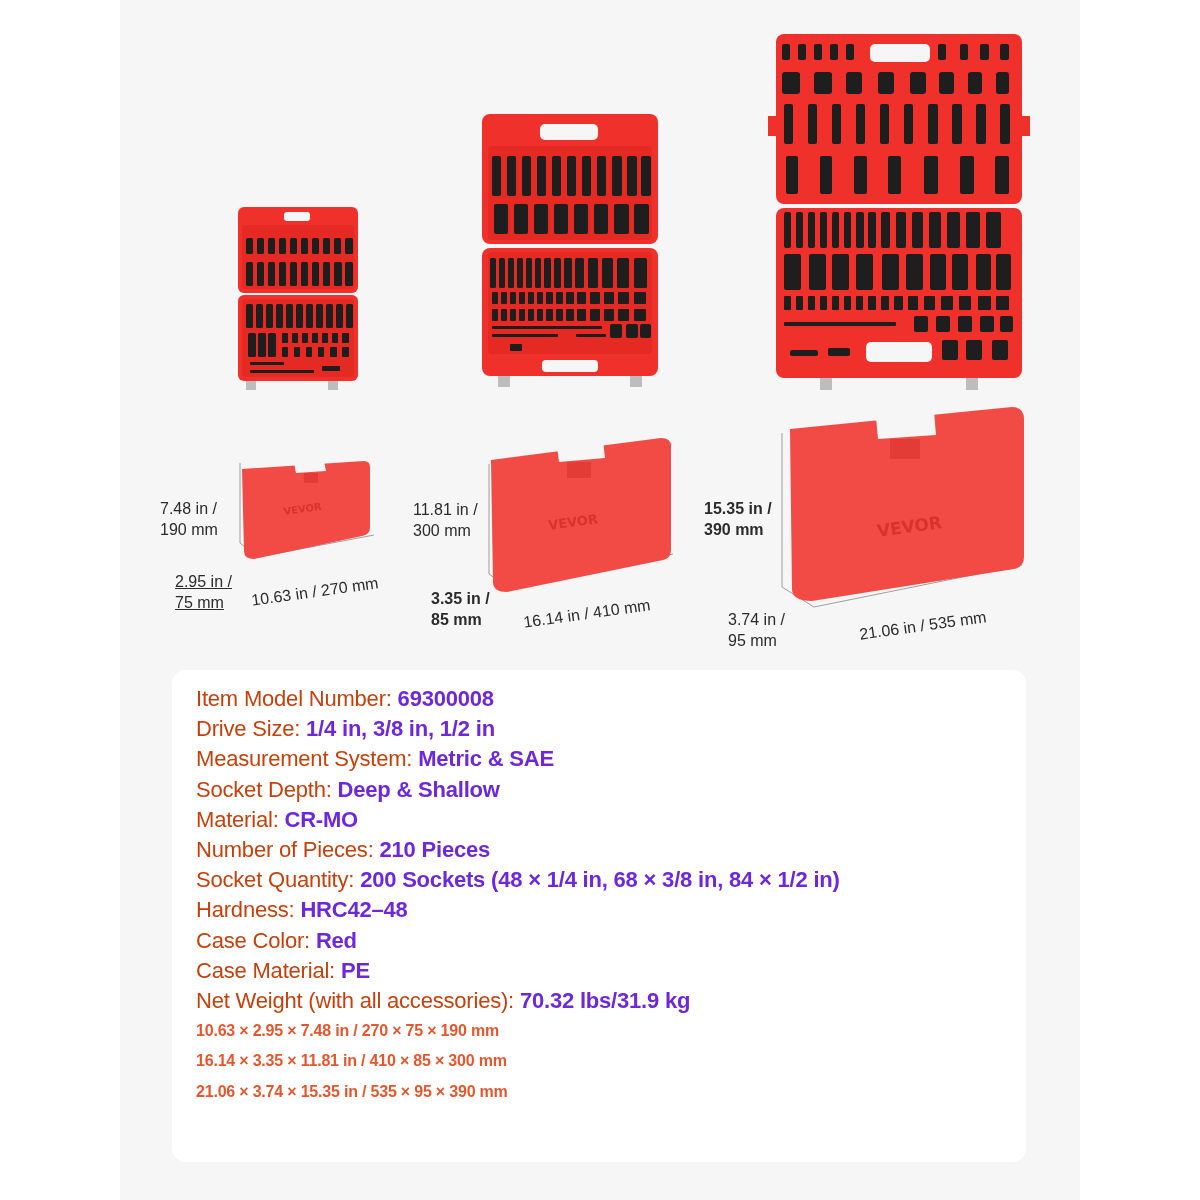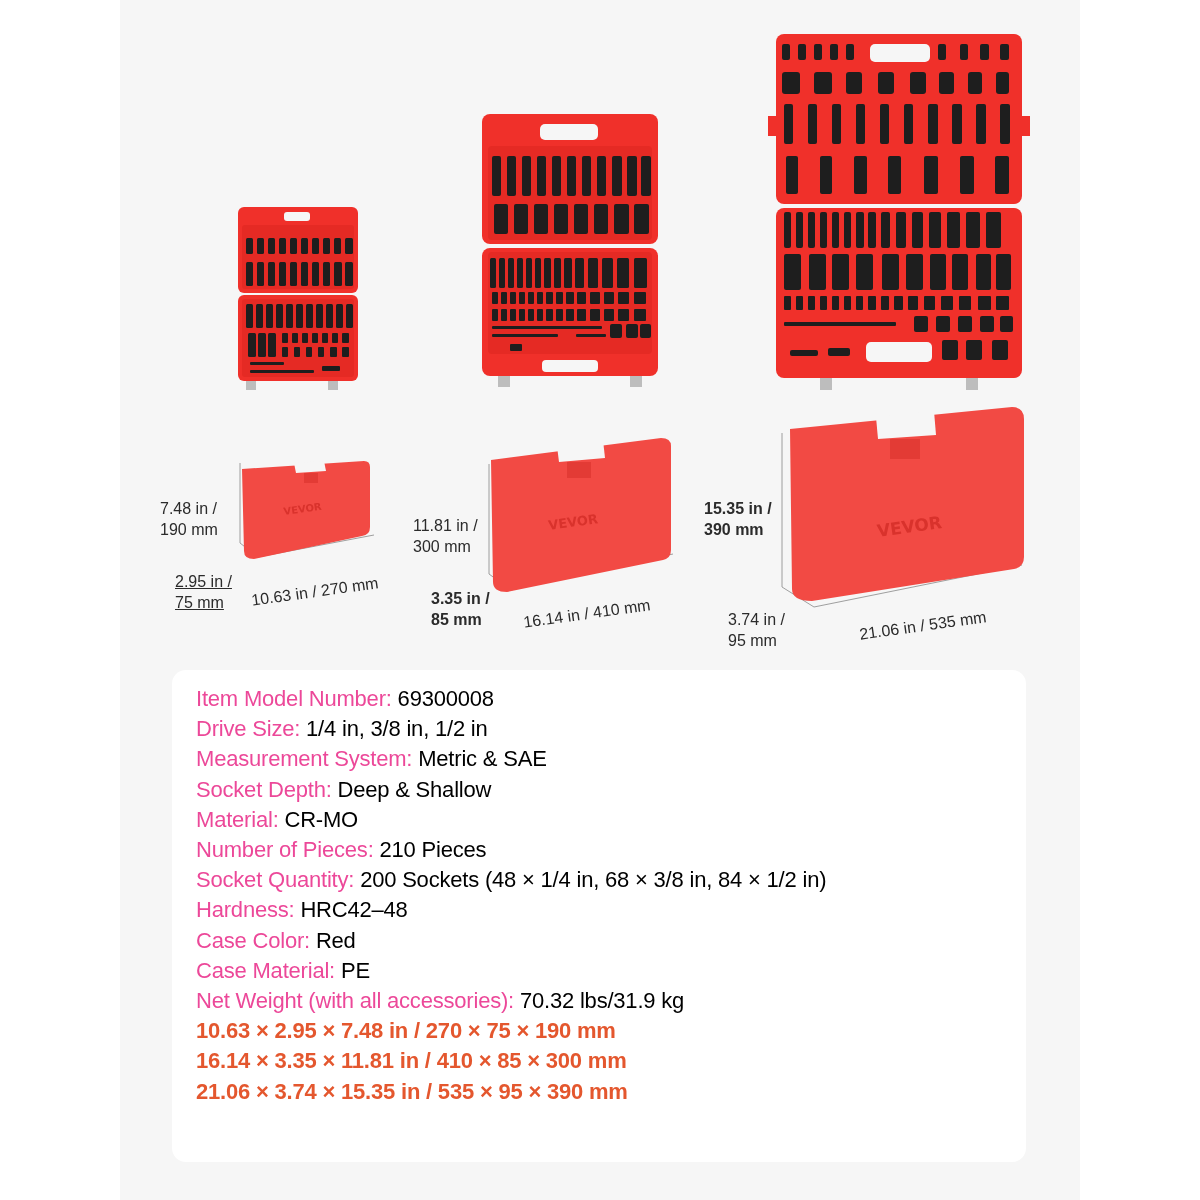--- a/index.html
+++ b/index.html
@@ -21,23 +21,23 @@
     font-family: "Liberation Sans", "DejaVu Sans", sans-serif; white-space: nowrap;
   }
 
   
   .spec-card {
     position: absolute; left: 172px; top: 670px; width: 854px; height: 492px;
     background: #ffffff; border-radius: 14px;
   }
   .spec-list { position: absolute; left: 24px; top: 14px; }
   .spec-row { font-size: 22px; line-height: 30.2px; white-space: nowrap; letter-spacing: -0.2px; }
-  .spec-label { color: #ec4899; }
-  .spec-value { color: #000000; font-weight: normal; }
-  .dims-line { color: #e4572e; font-weight: bold; font-size: 22px; line-height: 30.2px; white-space: nowrap; letter-spacing: -0.2px; }
+  .spec-label { color: #c2410c; }
+  .spec-value { color: #6d28d9; font-weight: bold; }
+  .dims-line { color: #e4572e; font-weight: bold; font-size: 16px; line-height: 30.2px; white-space: nowrap; letter-spacing: -0.2px; }
 </style>
 </head>
 <body>
 
 <div class="panel"></div>
 
 <div class="open-case" style="left:236px; top:205px; width:124px; height:185px;">
   <svg viewBox="0 0 124 185">
 
     <rect x="2" y="2" width="120" height="86" rx="6" fill="#f0302a"></rect>
@@ -334,21 +334,21 @@
 <div class="dim-label" style="left:160px; top:498px;">
   <div>7.48 in /</div>
   <div>190 mm</div>
 </div>
 <div class="dim-label" style="left:175px; top:571px;text-decoration:underline;">
   <div>2.95 in /</div>
   <div>75 mm</div>
 </div>
 <div class="dim-label" style="left:250px; top:590px; transform: rotate(-8deg); transform-origin: left top;">10.63 in / 270 mm</div>
 
-<div class="dim-label" style="left:413px; top:499px;margin-top:16px;">
+<div class="dim-label" style="left:413px; top:499px;">
   <div>11.81 in /</div>
   <div>300 mm</div>
 </div>
 <div class="dim-label" style="left:431px; top:588px;font-weight:bold;">
   <div>3.35 in /</div>
   <div>85 mm</div>
 </div>
 <div class="dim-label" style="left:522px; top:612px; transform: rotate(-8deg); transform-origin: left top;">16.14 in / 410 mm</div>
 
 <div class="dim-label" style="left:704px; top:498px;font-weight:bold;">

